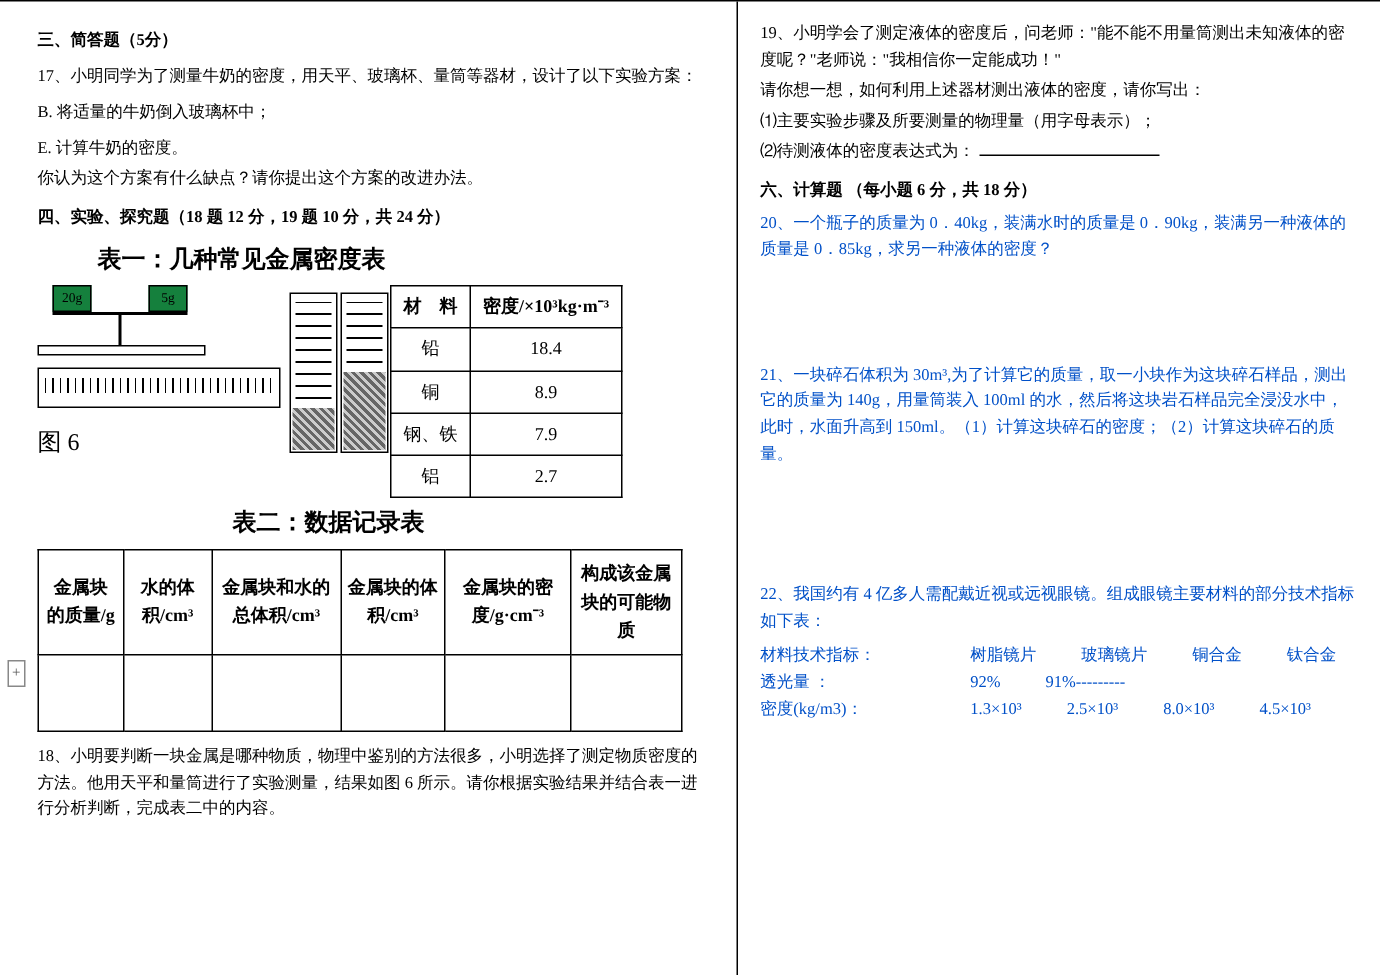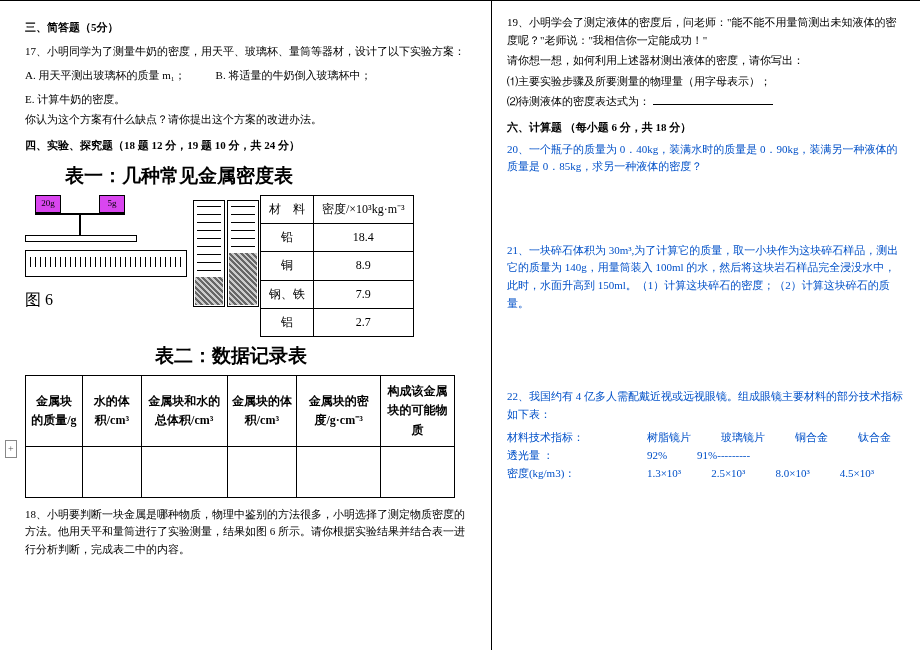--- a/index.html
+++ b/index.html
@@ -30,33 +30,33 @@
   .right { width: 460px; padding-left: 15px; padding-right: 15px; }
   .section-title { font-weight: bold; margin: 8px 0 6px 0; }
   p { margin: 3px 0; }
   .q-line { margin: 4px 0; }
   .ab-split { display: flex; gap: 30px; }
   .blue { color: rgb(0,80,200); }
   .blank { display:inline-block; border-bottom:1px solid #000; min-width:120px; }
 
   
   .figure-block { margin-top: 6px; }
-  .subtitle { font-weight: bold; font-size: 19px; margin: 4px 0 4px 40px; }
+  .subtitle { font-weight: bold; font-size: 16px; margin: 4px 0 4px 40px; }
   .fig-wrap { display:flex; align-items:flex-start; gap:5px; }
   .fig-draw { width:230px; height:120px; position:relative; }
   .dens-table { border-collapse: collapse; }
   .dens-table td, .dens-table th { border:1px solid #000; padding:4px 8px; font-size:12px; text-align:center;}
-  .dens-table th { font-weight:normal; }
+  .dens-table th { font-weight:bold; }
 
   
   .scale { position:absolute; left:0; top:0; width:110px; }
   .scale .bar { height:2px; background:#000; width:90px; margin-left:10px;}
   .scale .post { width:2px; height:20px; background:#000; margin-left:54px;}
   .scale .base { height:5px; width:110px; border:1px solid #000; background:#fff;}
-  .scale .pan { width:24px; height:16px; border:1px solid #000; display:inline-block; font-size:9px; text-align:center; line-height:14px; background:#d946ef; margin:0 10px;}
+  .scale .pan { width:24px; height:16px; border:1px solid #000; display:inline-block; font-size:9px; text-align:center; line-height:14px; background:#15803d; margin:0 10px;}
   .ruler { position:absolute; left:0; top:55px; width:160px; height:25px; border:1px solid #000; background:#fff;}
   .ruler::before { content:""; position:absolute; left:4px; right:4px; top:6px; height:10px;
       background: repeating-linear-gradient(90deg,#000 0,#000 1px,transparent 1px,transparent 5px);}
   .cylinder { position:absolute; top:5px; width:30px; height:105px; border:1px solid #000; background:#fff;}
   .cylinder.a { left:168px; }
   .cylinder.b { left:202px; }
   .cylinder .marks { position:absolute; left:3px; right:3px; top:5px; bottom:15px;
       background: repeating-linear-gradient(#000 0,#000 1px,transparent 1px,transparent 8px);}
   .cylinder .fill { position:absolute; left:1px; right:1px; bottom:1px; background: repeating-linear-gradient(45deg,#666,#666 2px,#ccc 2px,#ccc 4px);}
   .cylinder.a .fill{ height:28px;}
@@ -79,21 +79,20 @@
 </head>
 <body>
 
 <div class="page">
 
   <div class="col left">
     <p class="section-title">三、简答题（5分）</p>
 
     <p class="q-line">17、小明同学为了测量牛奶的密度，用天平、玻璃杯、量筒等器材，设计了以下实验方案：</p>
     <div class="ab-split">
-      <p>A. 用天平测出玻璃杯的质量 m₁；</p>
       <p>B. 将适量的牛奶倒入玻璃杯中；</p>
     </div>
     <p>E. 计算牛奶的密度。</p>
     <p>你认为这个方案有什么缺点？请你提出这个方案的改进办法。</p>
 
     <p class="section-title">四、实验、探究题（18 题 12 分，19 题 10 分，共 24 分）</p>
 
     <div class="figure-block">
       <div class="subtitle">表一：几种常见金属密度表</div>
       <div class="fig-wrap">

